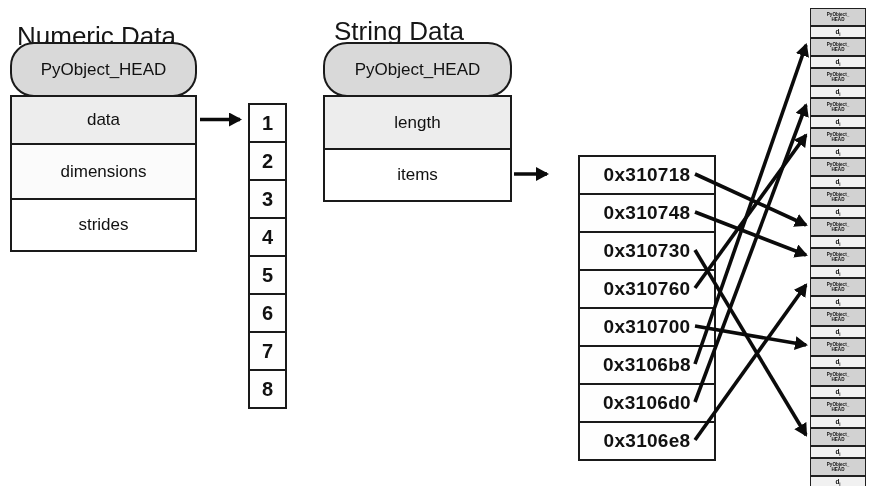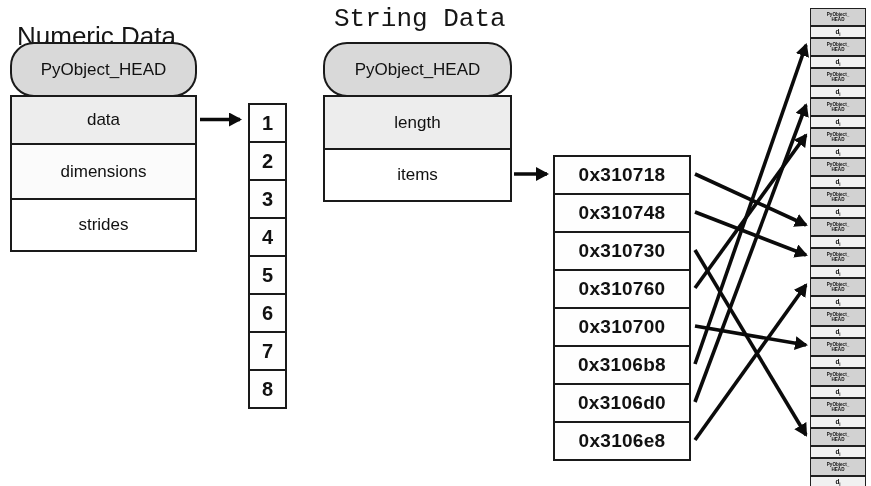--- a/index.html
+++ b/index.html
@@ -2,21 +2,21 @@
 <html><head>
 <meta charset="utf-8">
 <style>
   html,body{margin:0;padding:0;background:#fff;}
   #canvas{
     position:relative;width:871px;height:486px;background:#ffffff;
     overflow:hidden;font-family:"Liberation Sans",sans-serif;
   }
   .title{position:absolute;font-size:26px;color:#161616;white-space:nowrap;}
   #t-num{left:17px;top:21px;}
-  #t-str{left:334px;top:4px;font-family:Liberation Mono, monospace;}
+  #t-str{left:334px;top:16px;}
 
   .objtable{position:absolute;}
   #numeric-table{left:10px;top:42px;width:187px;}
   #string-table{left:323px;top:42px;width:189px;}
   .objrow{
     box-sizing:border-box;border:2px solid #1a1a1a;margin-top:-2px;
     display:flex;align-items:center;justify-content:center;
     font-size:17px;font-weight:500;color:#111;background:#fff;
   }
   .objrow:first-child{margin-top:0;border-radius:24px;}
@@ -29,21 +29,21 @@
   #string-table .objrow:nth-child(3){height:54px;background:#ffffff;}
 
   #numeric-buffer{position:absolute;left:248px;top:103px;width:39px;}
   .bufcell{
     box-sizing:border-box;height:40px;margin-top:-2px;border:2px solid #1a1a1a;
     background:#fefefe;display:flex;align-items:center;justify-content:center;
     font-size:20px;font-weight:700;color:#111;
   }
   .bufcell:first-child{margin-top:0;}
 
-  #pointer-table{position:absolute;left:553px;top:155px;width:138px;}
+  #pointer-table{position:absolute;left:578px;top:155px;width:138px;}
   .ptrcell{
     box-sizing:border-box;height:40px;margin-top:-2px;border:2px solid #1a1a1a;
     background:#fefefe;display:flex;align-items:center;justify-content:center;
     font-size:19px;font-weight:600;color:#111;letter-spacing:0.3px;
   }
   .ptrcell:first-child{margin-top:0;}
 
   #heap-column{position:absolute;left:810px;top:8px;width:56px;}
   .heap-head{
     box-sizing:border-box;height:18px;border:1px solid #202020;background:#d2d2d2;

